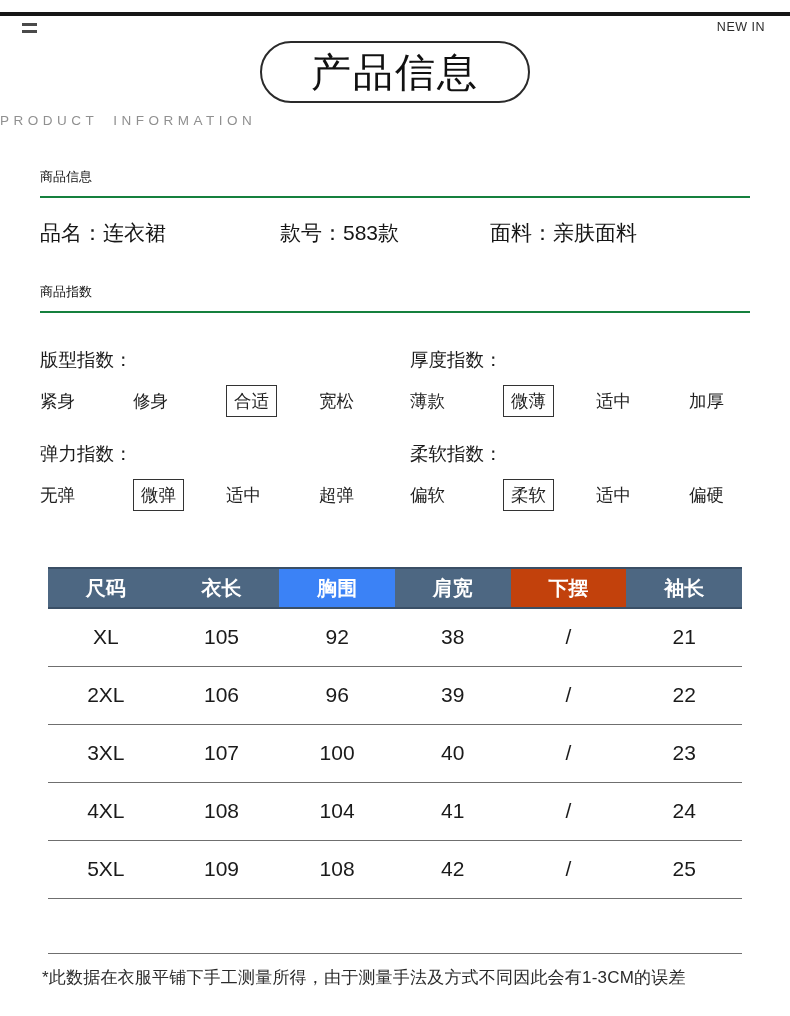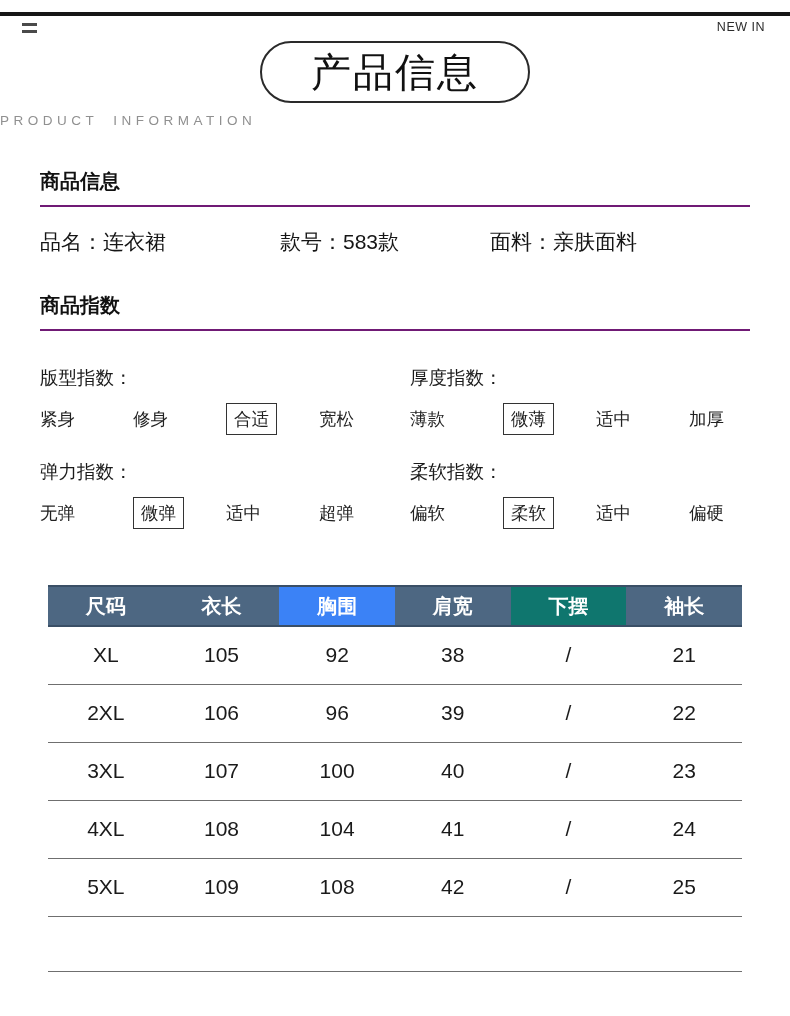--- a/index.html
+++ b/index.html
@@ -38,23 +38,23 @@
     margin-top: 10px;
     text-align: left;
     font-size: 13.5px; color: #909090;
     letter-spacing: 4.5px; word-spacing: 7px;
   }
 
   .content { padding: 0 40px; }
 
   .section-heading {
     margin-top: 40px;
-    font-size: 20px; font-weight: bold; color: #111;
+    font-size: 13px; font-weight: normal; color: #111;
     padding-bottom: 10px;
-    border-bottom: 2px solid #701a75;
+    border-bottom: 2px solid #15803d;
   }
   .section-heading.second { margin-top: 34px; }
 
   .info-row { margin-top: 21px; display: flex; font-size: 21px; color: #151515; height: 30px; }
   .info-item.f0 { width: 240px; }
   .info-item.f1 { width: 210px; }
 
   
   .index-grid {
     margin-top: 34px;
@@ -207,21 +207,21 @@
     </div>
   </div>
 
   <table class="size-table">
     <thead>
       <tr>
           <th style="background: rgb(77, 103, 130);">尺码</th>
           <th style="background: rgb(77, 103, 130);">衣长</th>
           <th style="background: #3b82f6; margin-top: 13px;">胸围</th>
           <th style="background: rgb(77, 103, 130);">肩宽</th>
-          <th style="background: #0f766e;">下摆</th>
+          <th style="background: #c2410c;">下摆</th>
           <th style="background: rgb(77, 103, 130);">袖长</th>
         </tr>
     </thead>
     <tbody>
         <tr class="">
           <td>XL</td>
           <td>105</td>
           <td>92</td>
           <td>38</td>
           <td>/</td>
@@ -263,14 +263,15 @@
           <td></td>
           <td></td>
           <td></td>
           <td></td>
           <td></td>
           <td></td>
         </tr>
       </tbody>
   </table>
 
+  <div class="footnote">*此数据在衣服平铺下手工测量所得，由于测量手法及方式不同因此会有1-3CM的误差</div>
 
 </div>
 
 </body></html>

